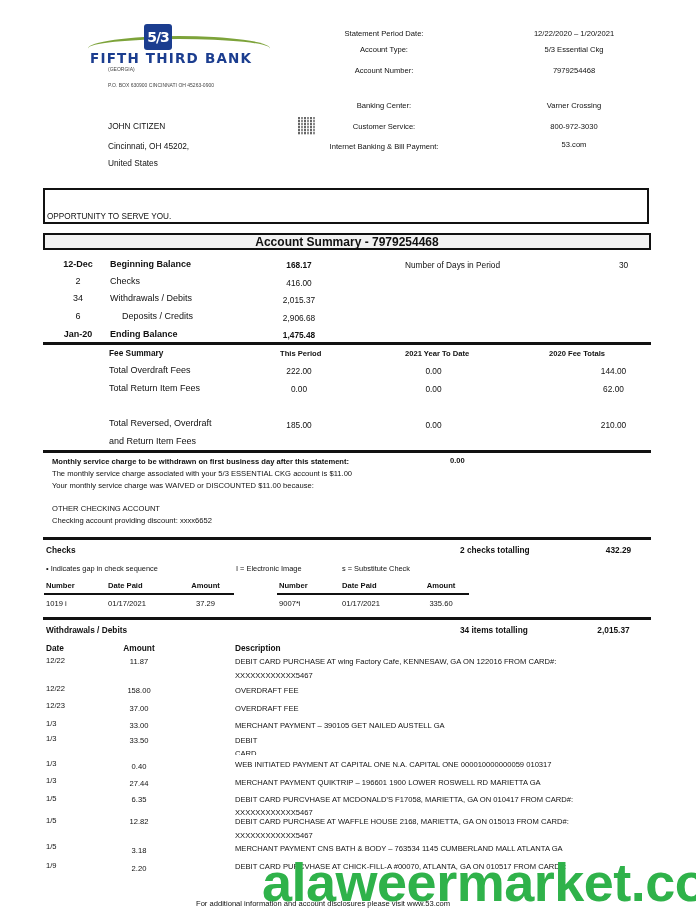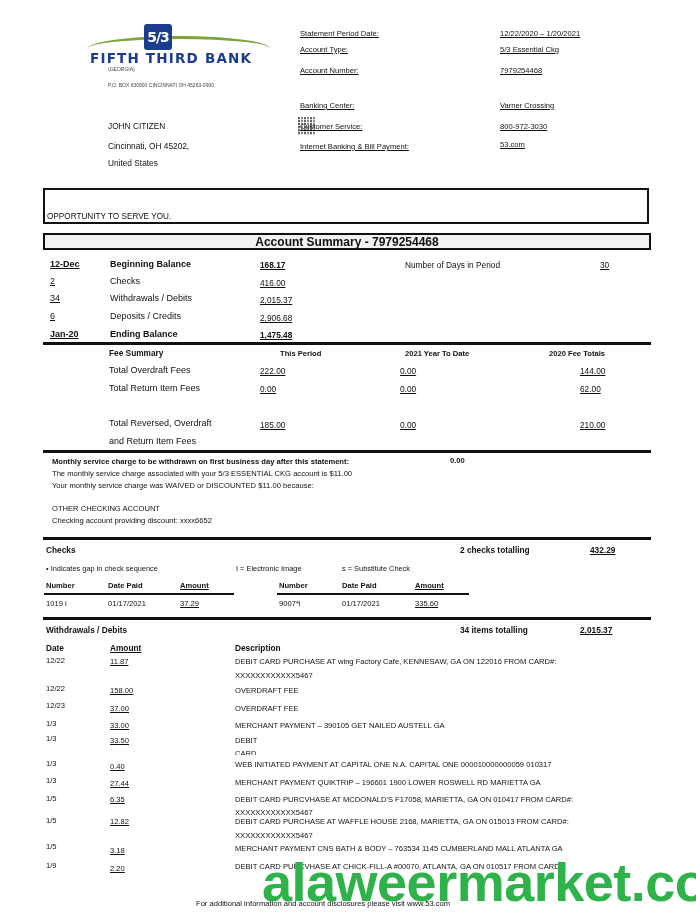--- a/index.html
+++ b/index.html
@@ -3,21 +3,21 @@
 <meta charset="utf-8">
 <style>
   html, body { margin:0; padding:0; background:#ffffff; }
   body { width:696px; height:920px; position:relative; overflow:hidden;
          font-family:"Liberation Sans", "DejaVu Sans", sans-serif; color:#111; }
   .abs { position:absolute; }
   .t7 { font-size:7.6px; }
   .t8 { font-size:8.3px; }
   .t9 { font-size:9px; }
   .b { font-weight:bold; }
-  .r { text-align:left;text-decoration:underline; }
+  .r { text-align:center; }
   .nowrap { white-space:nowrap; }
 
   
   .logo-arc { position:absolute; left:88px; top:36px; width:182px; height:22px;
               border-top:3px solid #7da33a; border-radius:50% 50% 0 0; }
   .logo-box { position:absolute; left:144px; top:24px; width:28px; height:26px;
               background:#1b3d8f; border-radius:3px; color:#fff; font-weight:bold;
               font-size:14px; line-height:26px; text-align:center; font-family:"DejaVu Sans", sans-serif; letter-spacing:-1px;}
   .logo-name { position:absolute; left:90px; top:50px; font-size:13.5px; font-weight:bold;
                color:#1b3d8f; letter-spacing:1.2px; font-family:"DejaVu Sans", sans-serif; }
@@ -85,21 +85,21 @@
 
   <div class="abs t9 r nowrap" style="left:50px;width:56px;top:276px;">2</div>
   <div class="abs t9 nowrap" style="left:110px;top:276px;">Checks</div>
   <div class="abs t8 r nowrap" style="left:260px;width:78px;top:278px;">416.00</div>
 
   <div class="abs t9 r nowrap" style="left:50px;width:56px;top:293px;">34</div>
   <div class="abs t9 nowrap" style="left:110px;top:293px;">Withdrawals / Debits</div>
   <div class="abs t8 r nowrap" style="left:260px;width:78px;top:295px;">2,015.37</div>
 
   <div class="abs t9 r nowrap" style="left:50px;width:56px;top:311px;">6</div>
-  <div class="abs t9 nowrap" style="left:110px;top:311px;">Deposits / Credits</div>
+  <div class="abs t9 nowrap" style="left:122px;top:311px;">Deposits / Credits</div>
   <div class="abs t8 r nowrap" style="left:260px;width:78px;top:313px;">2,906.68</div>
 
   <div class="abs t9 b r nowrap" style="left:50px;width:56px;top:329px;">Jan-20</div>
   <div class="abs t9 b nowrap" style="left:110px;top:329px;">Ending Balance</div>
   <div class="abs t8 b r nowrap" style="left:260px;width:78px;top:330px;">1,475.48</div>
 
   <div class="abs t8 nowrap" style="left:405px;top:260px;">Number of Days in Period</div>
   <div class="abs t8 r nowrap" style="left:600px;width:47px;top:260px;">30</div>
 </div>
 

